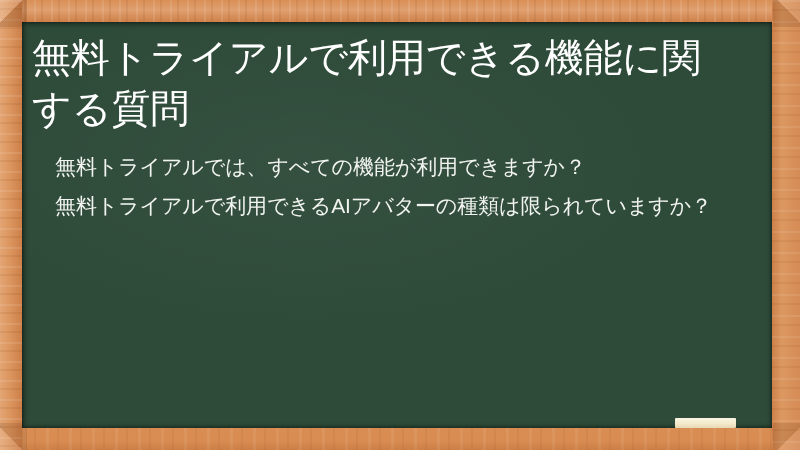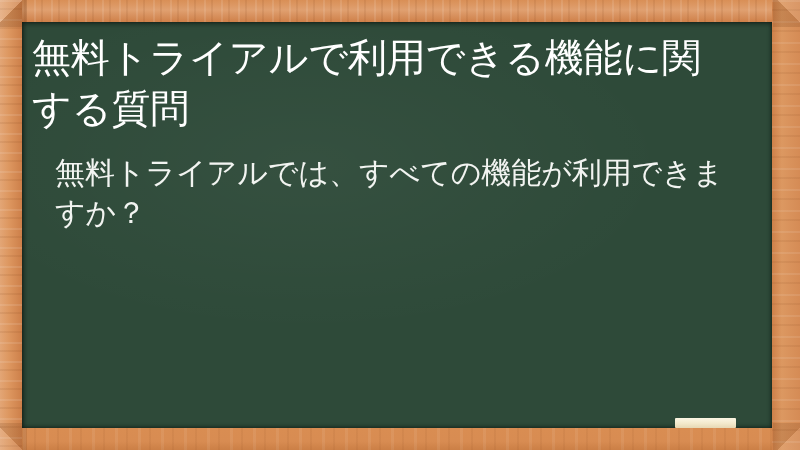--- a/index.html
+++ b/index.html
@@ -124,21 +124,21 @@
   }
 
   
   .question-list {
     margin: 19px 0 0 0;
     padding: 0;
     list-style: none;
   }
   .question-item {
     color: #f2f4f1;
-    font-size: 30px;
+    font-size: 21px;
     font-weight: 400;
     line-height: 1.33;
     letter-spacing: -0.1px;
     padding-left: 23px;
     max-width: 684px;
     margin-bottom: 11px;
   }
   .question-item:last-child { margin-bottom: 0; }
 
   
@@ -167,20 +167,21 @@
   <div class="miter miter-bl"></div>
   <div class="miter miter-br"></div>
 
   <div class="chalkboard">
     <div class="board-content">
 
       <h1 class="board-title">無料トライアルで利用できる機能に関する質問</h1>
 
       <ul class="question-list">
         <li class="question-item">無料トライアルでは、すべての機能が利用できますか？</li>
+        <li class="question-item">無料トライアルで利用できるAIアバターの種類は限られていますか？</li>
       </ul>
 
     </div>
   </div>
 
   <div class="chalk-piece"></div>
 
 </div>
 
 </body></html>

